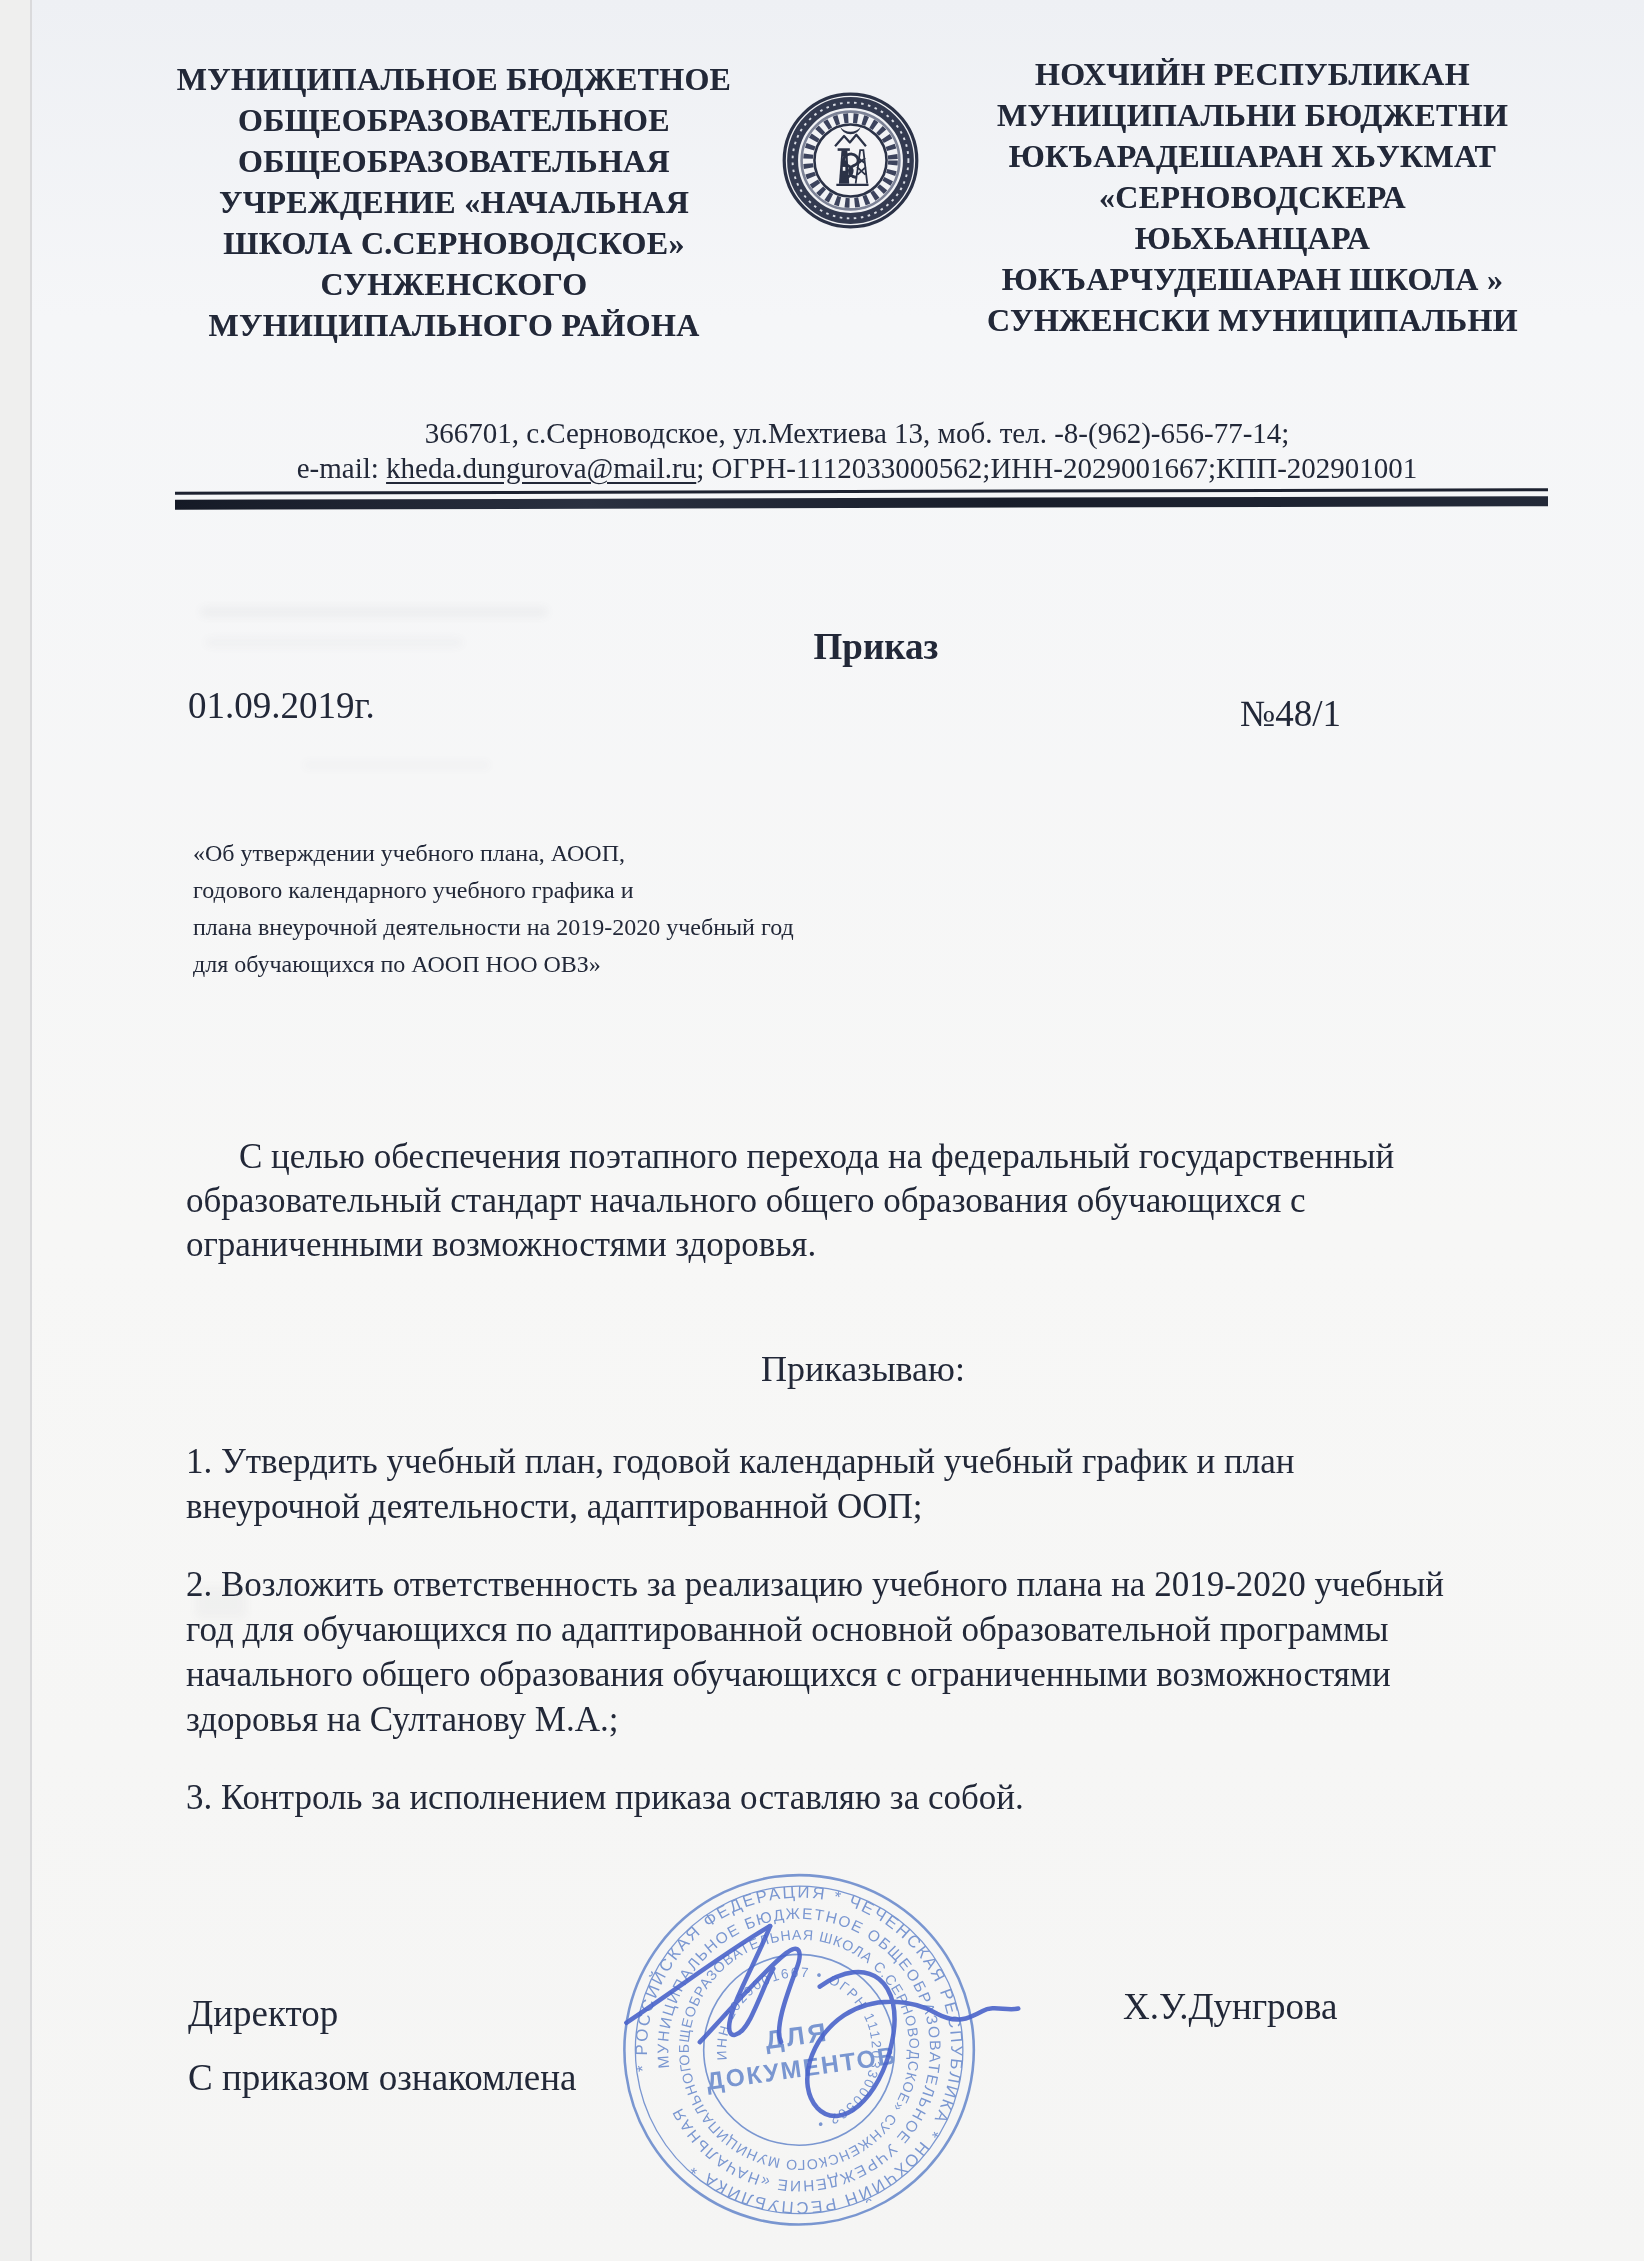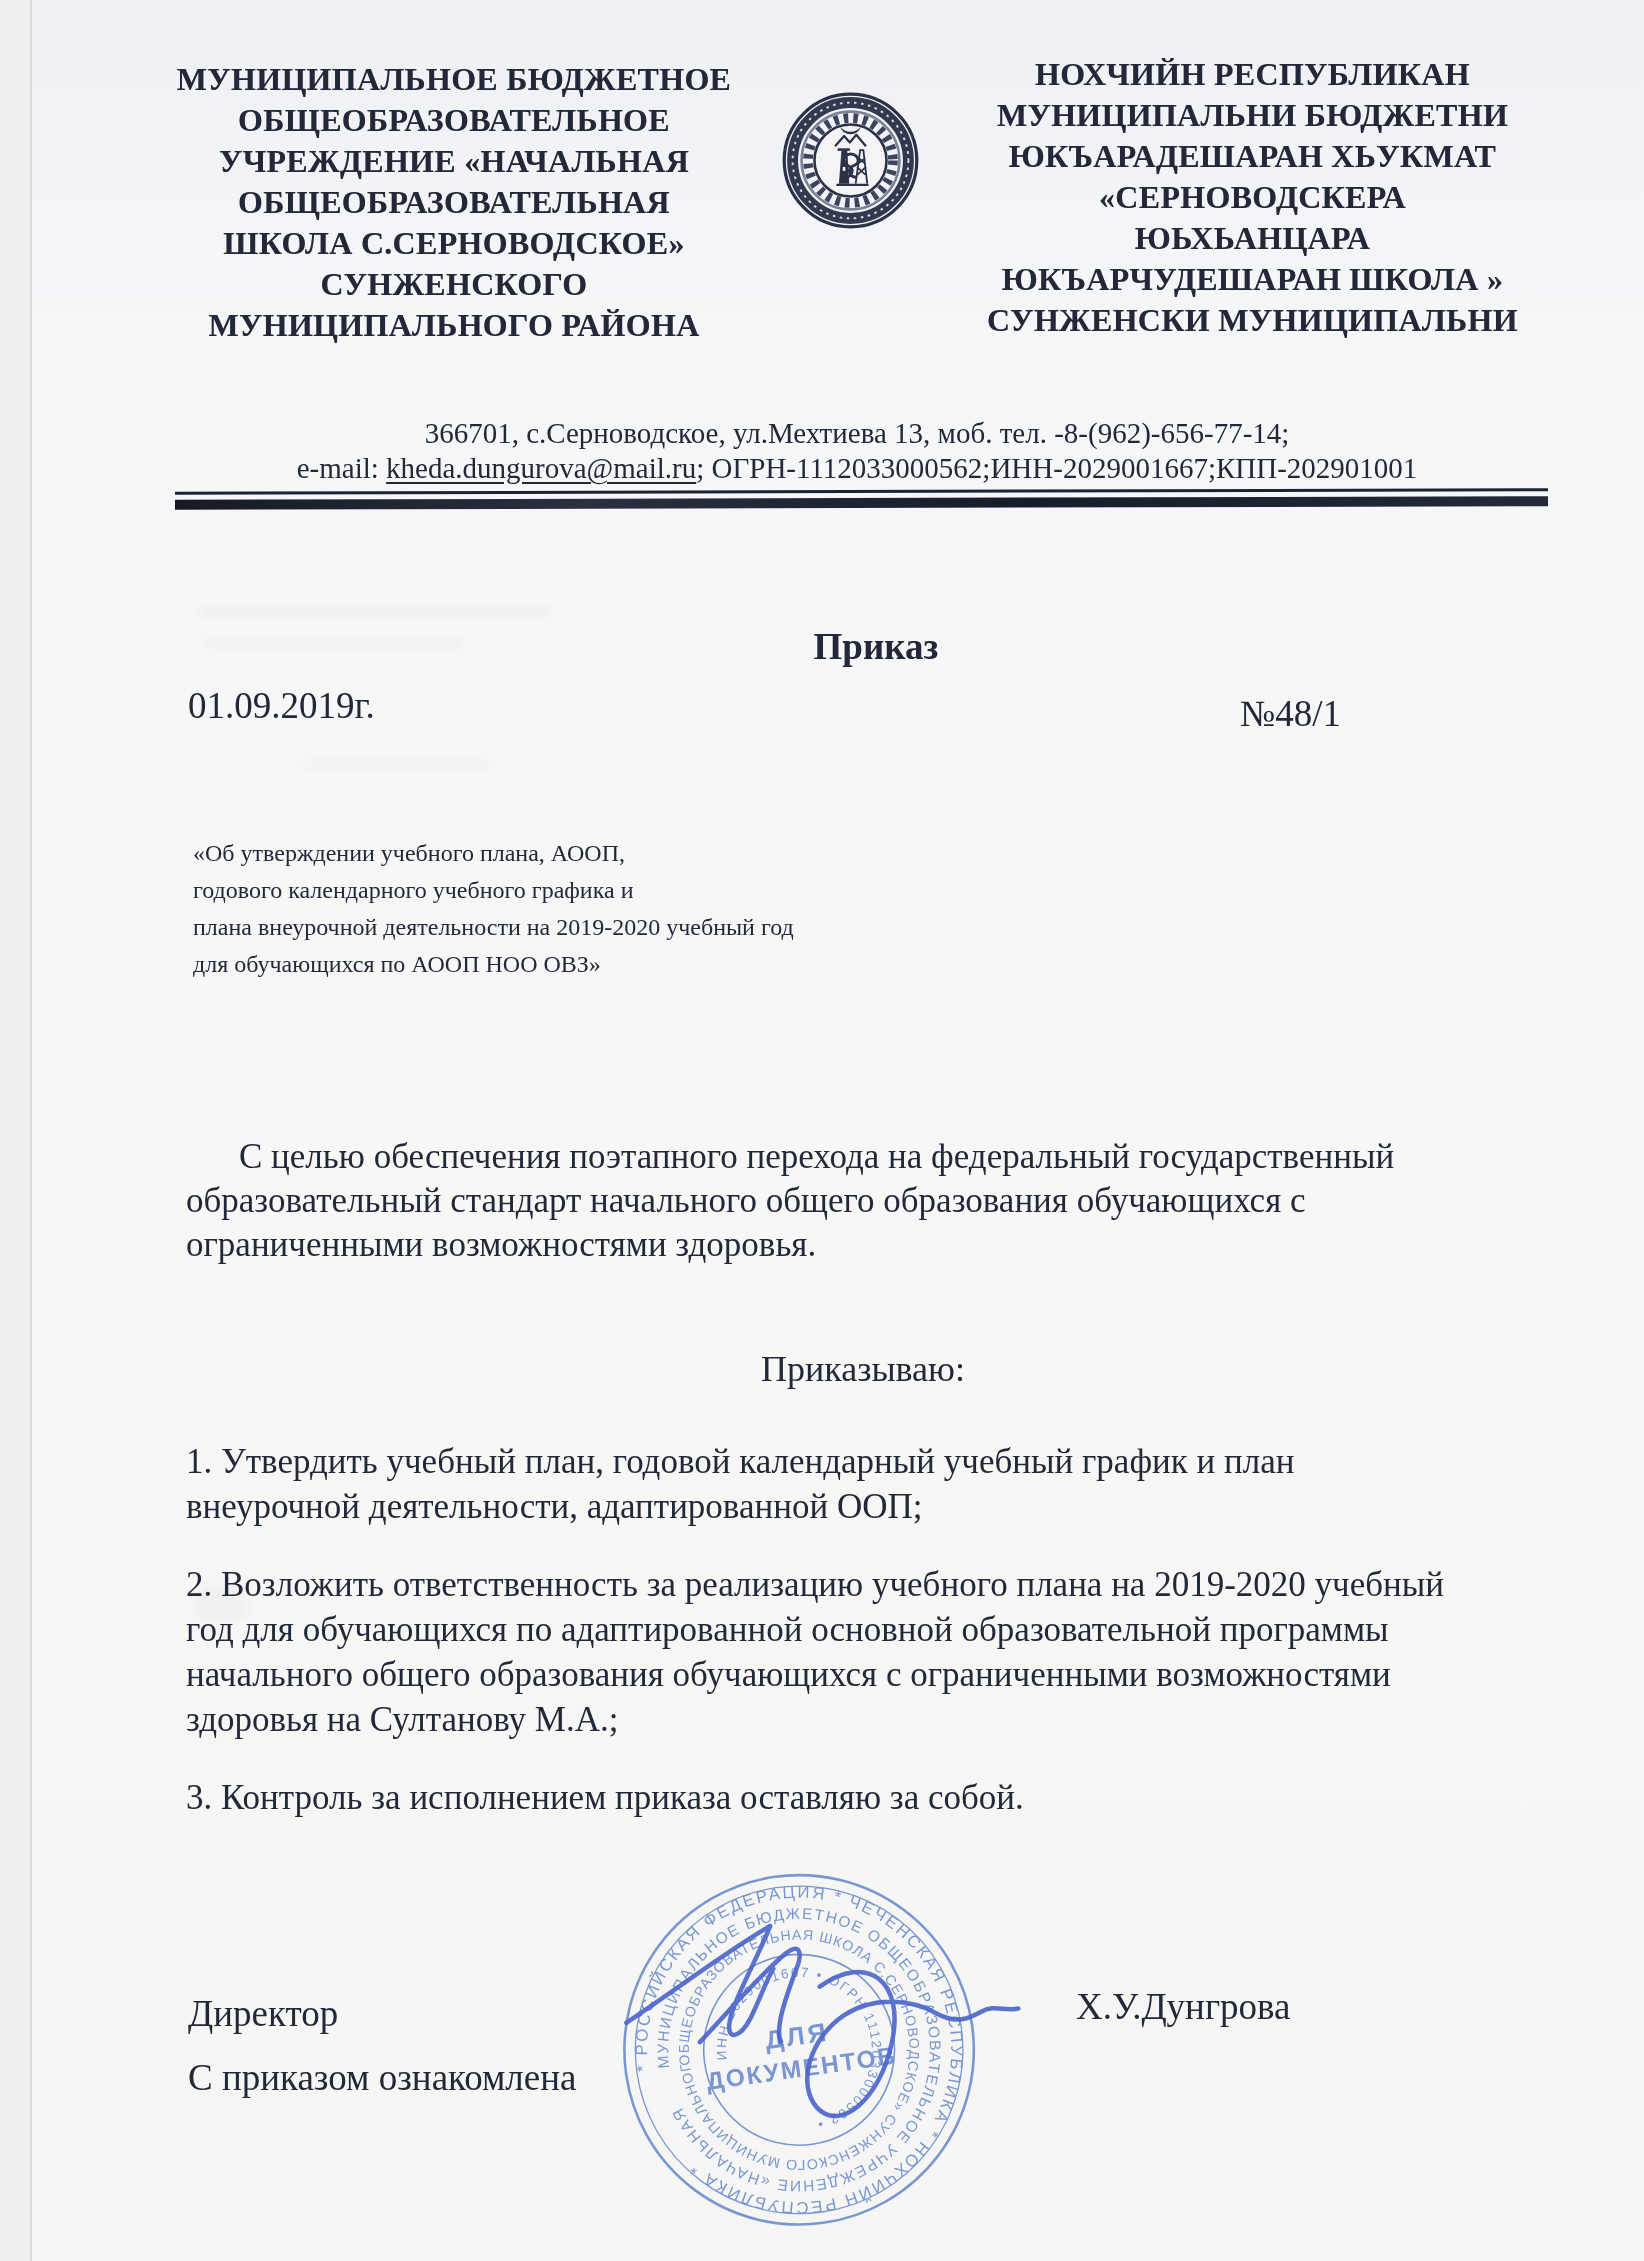--- a/index.html
+++ b/index.html
@@ -47,21 +47,21 @@
 
   .resolution{position:absolute;left:90px;top:1348px;width:1546px;
               text-align:center;font-size:36px;}
 
   .items{position:absolute;left:186px;top:1431px;width:1285px;
          display:flex;flex-direction:column;gap:33px;margin-top:8px;}
   .items p{margin:0;font-size:35px;line-height:45px;}
 
   .sig-col{position:absolute;font-size:37px;line-height:64px;}
   .sig-left{left:188px;top:1982px;}
-  .sig-right{left:1076px;top:1975px;}
+  .sig-right{left:1123px;top:1975px;}
 
   .stamp-wrap{position:absolute;left:567px;top:1850px;width:490px;height:410px;
               mix-blend-mode:multiply;opacity:.92;}
   .stamp-wrap svg{width:100%;height:100%;}
   .stamp-ring-text{font-family:"Liberation Sans","DejaVu Sans",sans-serif;fill:#5079cd;}
   .stamp-center{font-family:"Liberation Sans","DejaVu Sans",sans-serif;fill:#5079cd;
                 font-weight:bold;}
 
   
   .ghost{position:absolute;background:#5a5e6a;filter:blur(4.5px);border-radius:5.2px;}
@@ -78,22 +78,22 @@
   <div class="edge-seam"></div>
 
   <div class="ghost g1"></div>
   <div class="ghost g2"></div>
   <div class="ghost g3"></div>
   <div class="ghost g4"></div>
 
   <div class="lh-col lh-left">
       <div>МУНИЦИПАЛЬНОЕ БЮДЖЕТНОЕ</div>
       <div>ОБЩЕОБРАЗОВАТЕЛЬНОЕ</div>
+      <div>ОБЩЕОБРАЗОВАТЕЛЬНАЯ</div>
       <div>УЧРЕЖДЕНИЕ «НАЧАЛЬНАЯ</div>
-      <div>ОБЩЕОБРАЗОВАТЕЛЬНАЯ</div>
       <div>ШКОЛА С.СЕРНОВОДСКОЕ»</div>
       <div>СУНЖЕНСКОГО</div>
       <div>МУНИЦИПАЛЬНОГО РАЙОНА</div>
     </div>
 
   <div class="lh-col lh-right">
       <div>НОХЧИЙН РЕСПУБЛИКАН</div>
       <div>МУНИЦИПАЛЬНИ БЮДЖЕТНИ</div>
       <div>ЮКЪАРАДЕШАРАН ХЬУКМАТ</div>
       <div>«СЕРНОВОДСКЕРА</div>

